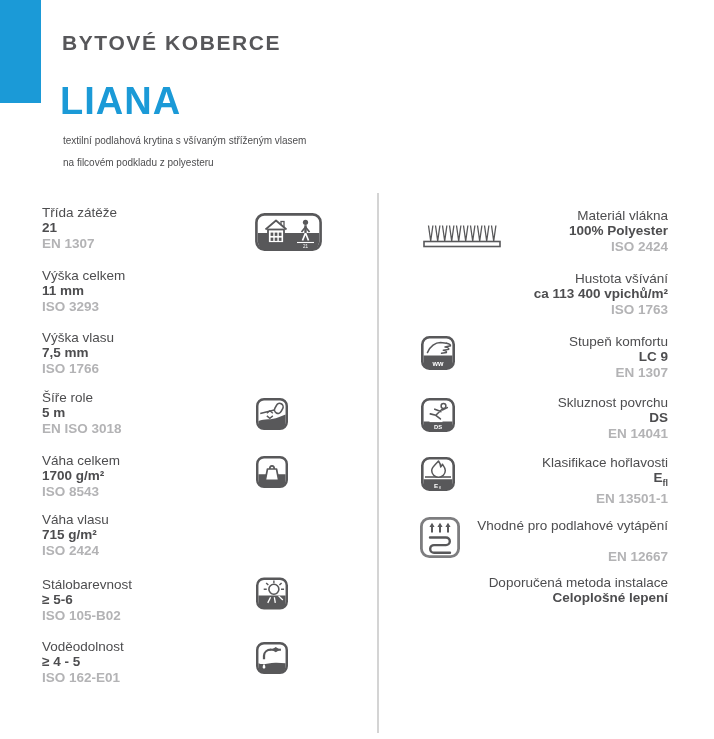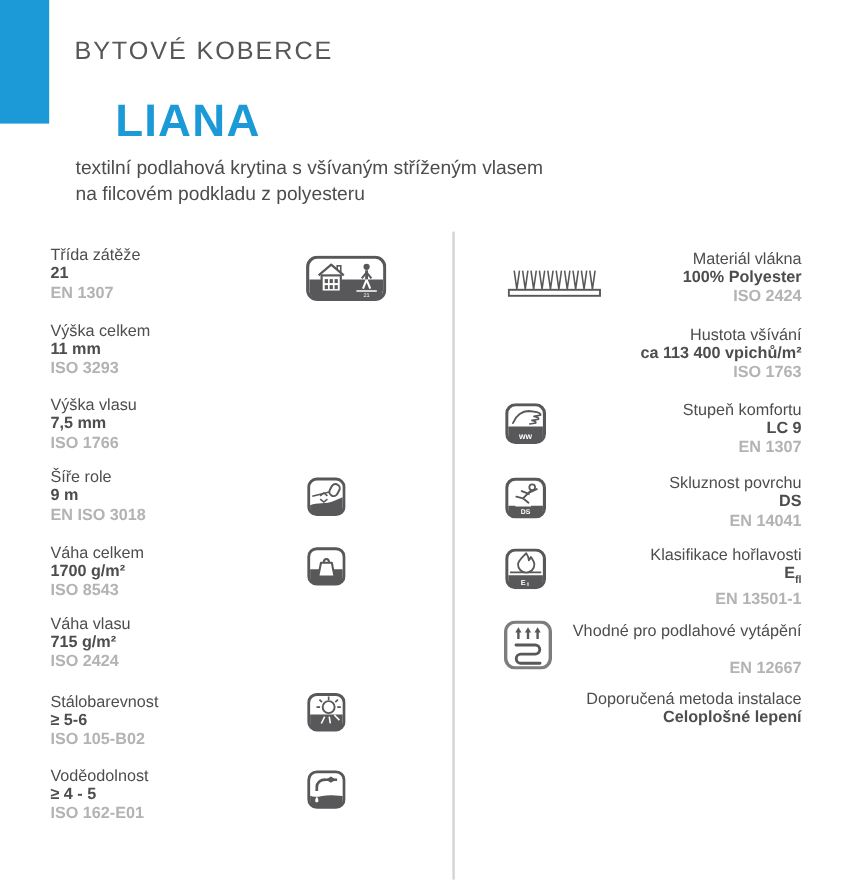--- a/index.html
+++ b/index.html
@@ -1,23 +1,23 @@
 <!DOCTYPE html>
 <html><head>
 <meta charset="utf-8">
 <style>
   html,body{margin:0;padding:0;background:#fff;}
   .page{position:relative;width:714px;height:739px;background:#ffffff;
         font-family:"Liberation Sans",sans-serif;overflow:hidden;}
   .brand-square{position:absolute;left:0;top:0;width:41px;height:103px;background:#1b9ad7;}
   .category{position:absolute;left:62px;top:31px;font-size:21px;line-height:24px;
-            letter-spacing:1.6px;color:#57575a;}
+            letter-spacing:1.6px;color:#57575a;font-weight:bold;}
   .product-name{position:absolute;left:60px;top:80px;font-size:38px;line-height:42px;
-                font-weight:bold;letter-spacing:1px;color:#1b9ad7;margin-left:36px;}
-  .subtitle{position:absolute;left:63px;top:130px;font-size:16px;line-height:21.5px;color:#4d4d4f;}
+                font-weight:bold;letter-spacing:1px;color:#1b9ad7;}
+  .subtitle{position:absolute;left:63px;top:130px;font-size:10px;line-height:21.5px;color:#4d4d4f;}
   .divider{position:absolute;left:377px;top:193px;width:2px;height:540px;background:#d4d4d4;}
   .spec{position:absolute;font-size:13.5px;line-height:15.3px;color:#4d4d4f;}
   .spec.left{left:42px;width:205px;text-align:left;}
   .spec.right{right:46px;width:260px;text-align:right;}
   .spec-value{font-weight:bold;min-height:15.3px;}
   .spec-standard{color:#b3b3b5;min-height:15.3px;font-weight:bold;}
   .spec-value sub{font-size:9px;}
   .icon{position:absolute;}
   .icon svg{display:block;}
   svg text{font-family:"Liberation Sans",sans-serif;}
@@ -72,21 +72,21 @@
   </div>
 
   <div class="spec left" style="top:330px">
     <div class="spec-label">Výška vlasu</div>
     <div class="spec-value">7,5 mm</div>
     <div class="spec-standard">ISO 1766</div>
   </div>
 
   <div class="spec left" style="top:390px">
     <div class="spec-label">Šíře role</div>
-    <div class="spec-value">9 m</div>
+    <div class="spec-value">5 m</div>
     <div class="spec-standard">EN ISO 3018</div>
   </div>
   <div class="icon" style="left:256px;top:397px">
     <svg width="32" height="34" viewBox="0 0 34 34">
       <rect x="1.3" y="1.3" width="31.4" height="31.4" rx="7.2" fill="#fff" stroke="#58585a" stroke-width="2.6"></rect>
       <path d="M2.6 24.5 C9 21.5 16 24 24 20.5 L31.4 17.5 V26.6 a6 6 0 0 1 -6 6 H8.6 a6 6 0 0 1 -6 -6 z" fill="#58585a"></path>
       <path d="M4.5 16.5 L20.5 12.5" stroke="#58585a" stroke-width="1.5"></path>
       <rect x="20.5" y="5.5" width="7.5" height="11" rx="3.75" transform="rotate(28 24.2 11)" fill="#fff" stroke="#58585a" stroke-width="1.7"></rect>
       <path d="M11.5 16.2 l3.2 -2.6 l3.2 2.6 M11.5 19 l3.2 2.6 l3.2 -2.6" fill="none" stroke="#58585a" stroke-width="1.4"></path>
     </svg>

